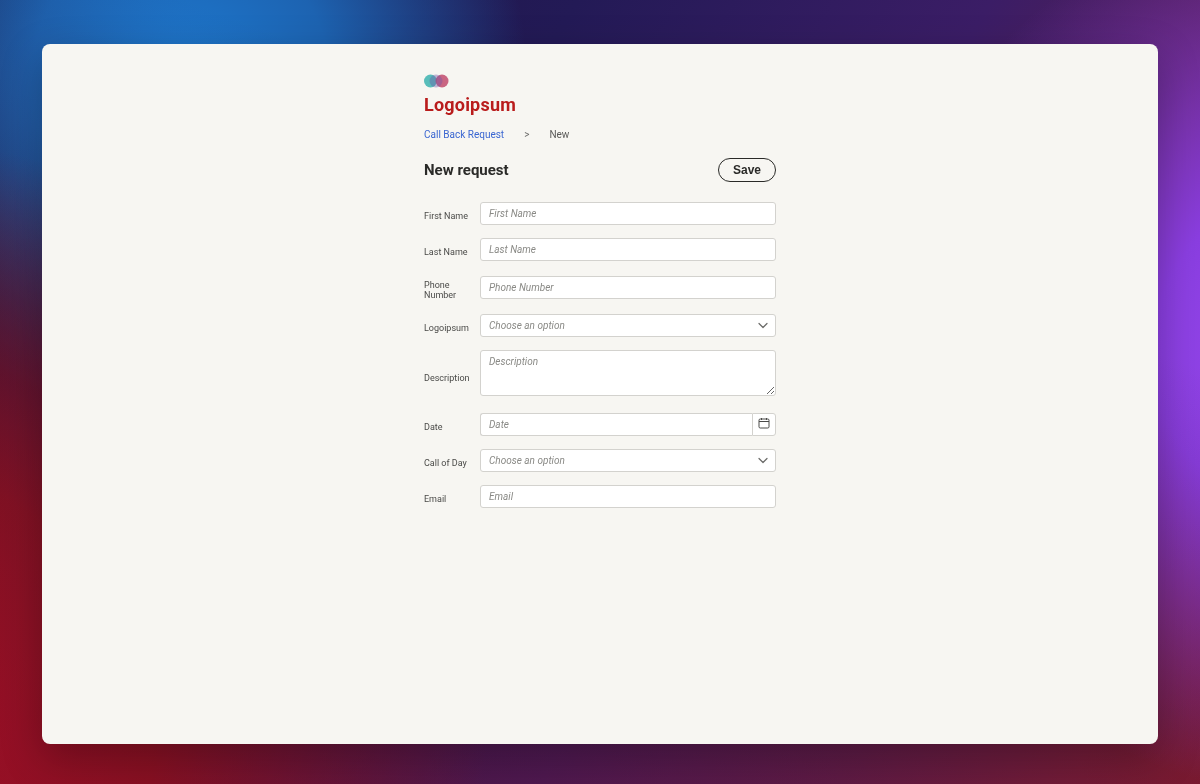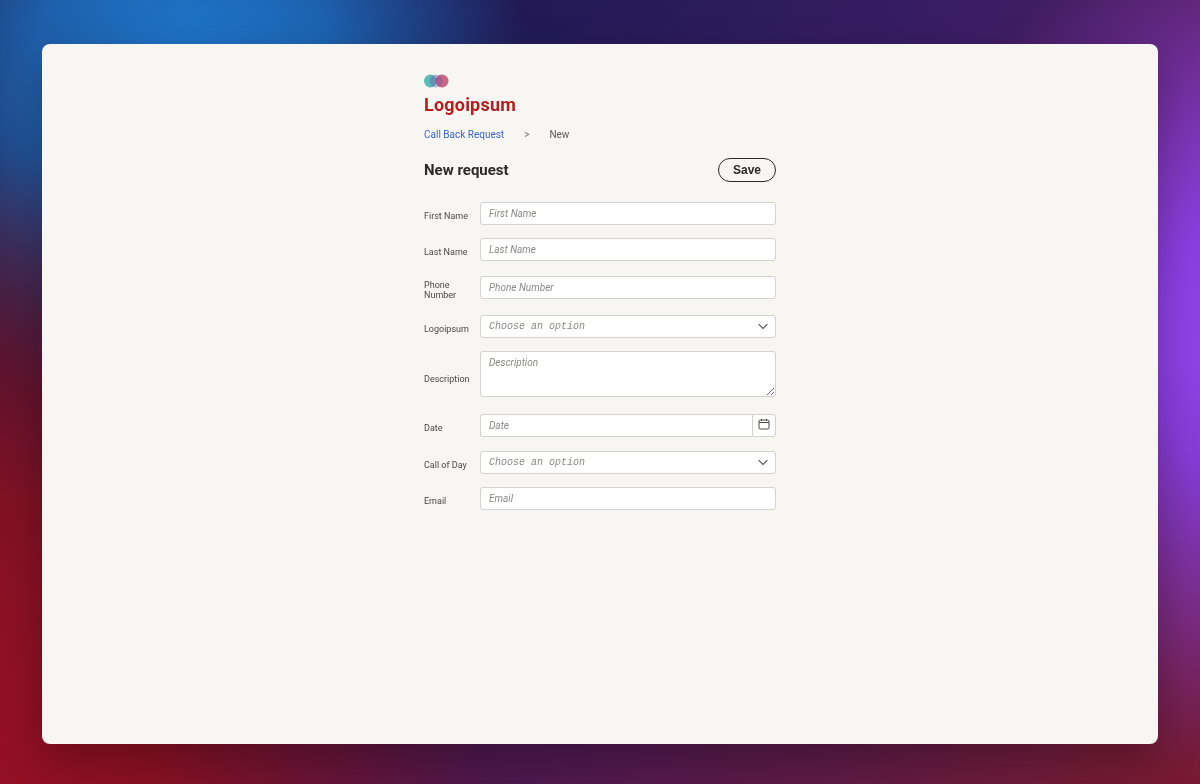--- a/index.html
+++ b/index.html
@@ -56,21 +56,21 @@
     width: 100%;
     border: 1px solid #d3d2ce;
     border-radius: 3px;
     background: #ffffff;
     padding: 5px 8px;
     font-size: 10px;
     color: #2a2a28;
     font-family: inherit;
   }
   .text-input::placeholder, .textarea-input::placeholder { color:#8a8a86; font-style: italic; }
-  .select-input { color:#8a8a86; font-style: italic; appearance:none; padding-right:32px;font-family:Liberation Mono, monospace;}
+  .select-input { color:#8a8a86; font-style: italic; appearance:none; padding-right:32px;}
   .select-caret {
     position:absolute; right:8px; top:50%; transform:translateY(-50%);
     pointer-events:none;
   }
   .textarea-input { height: 46px; resize: vertical; }
   .date-group { display:flex; width:100%; }
   .date-group .text-input{
     border-top-right-radius:0;border-bottom-right-radius:0;border-right:none;
   }
   .date-icon-btn{

